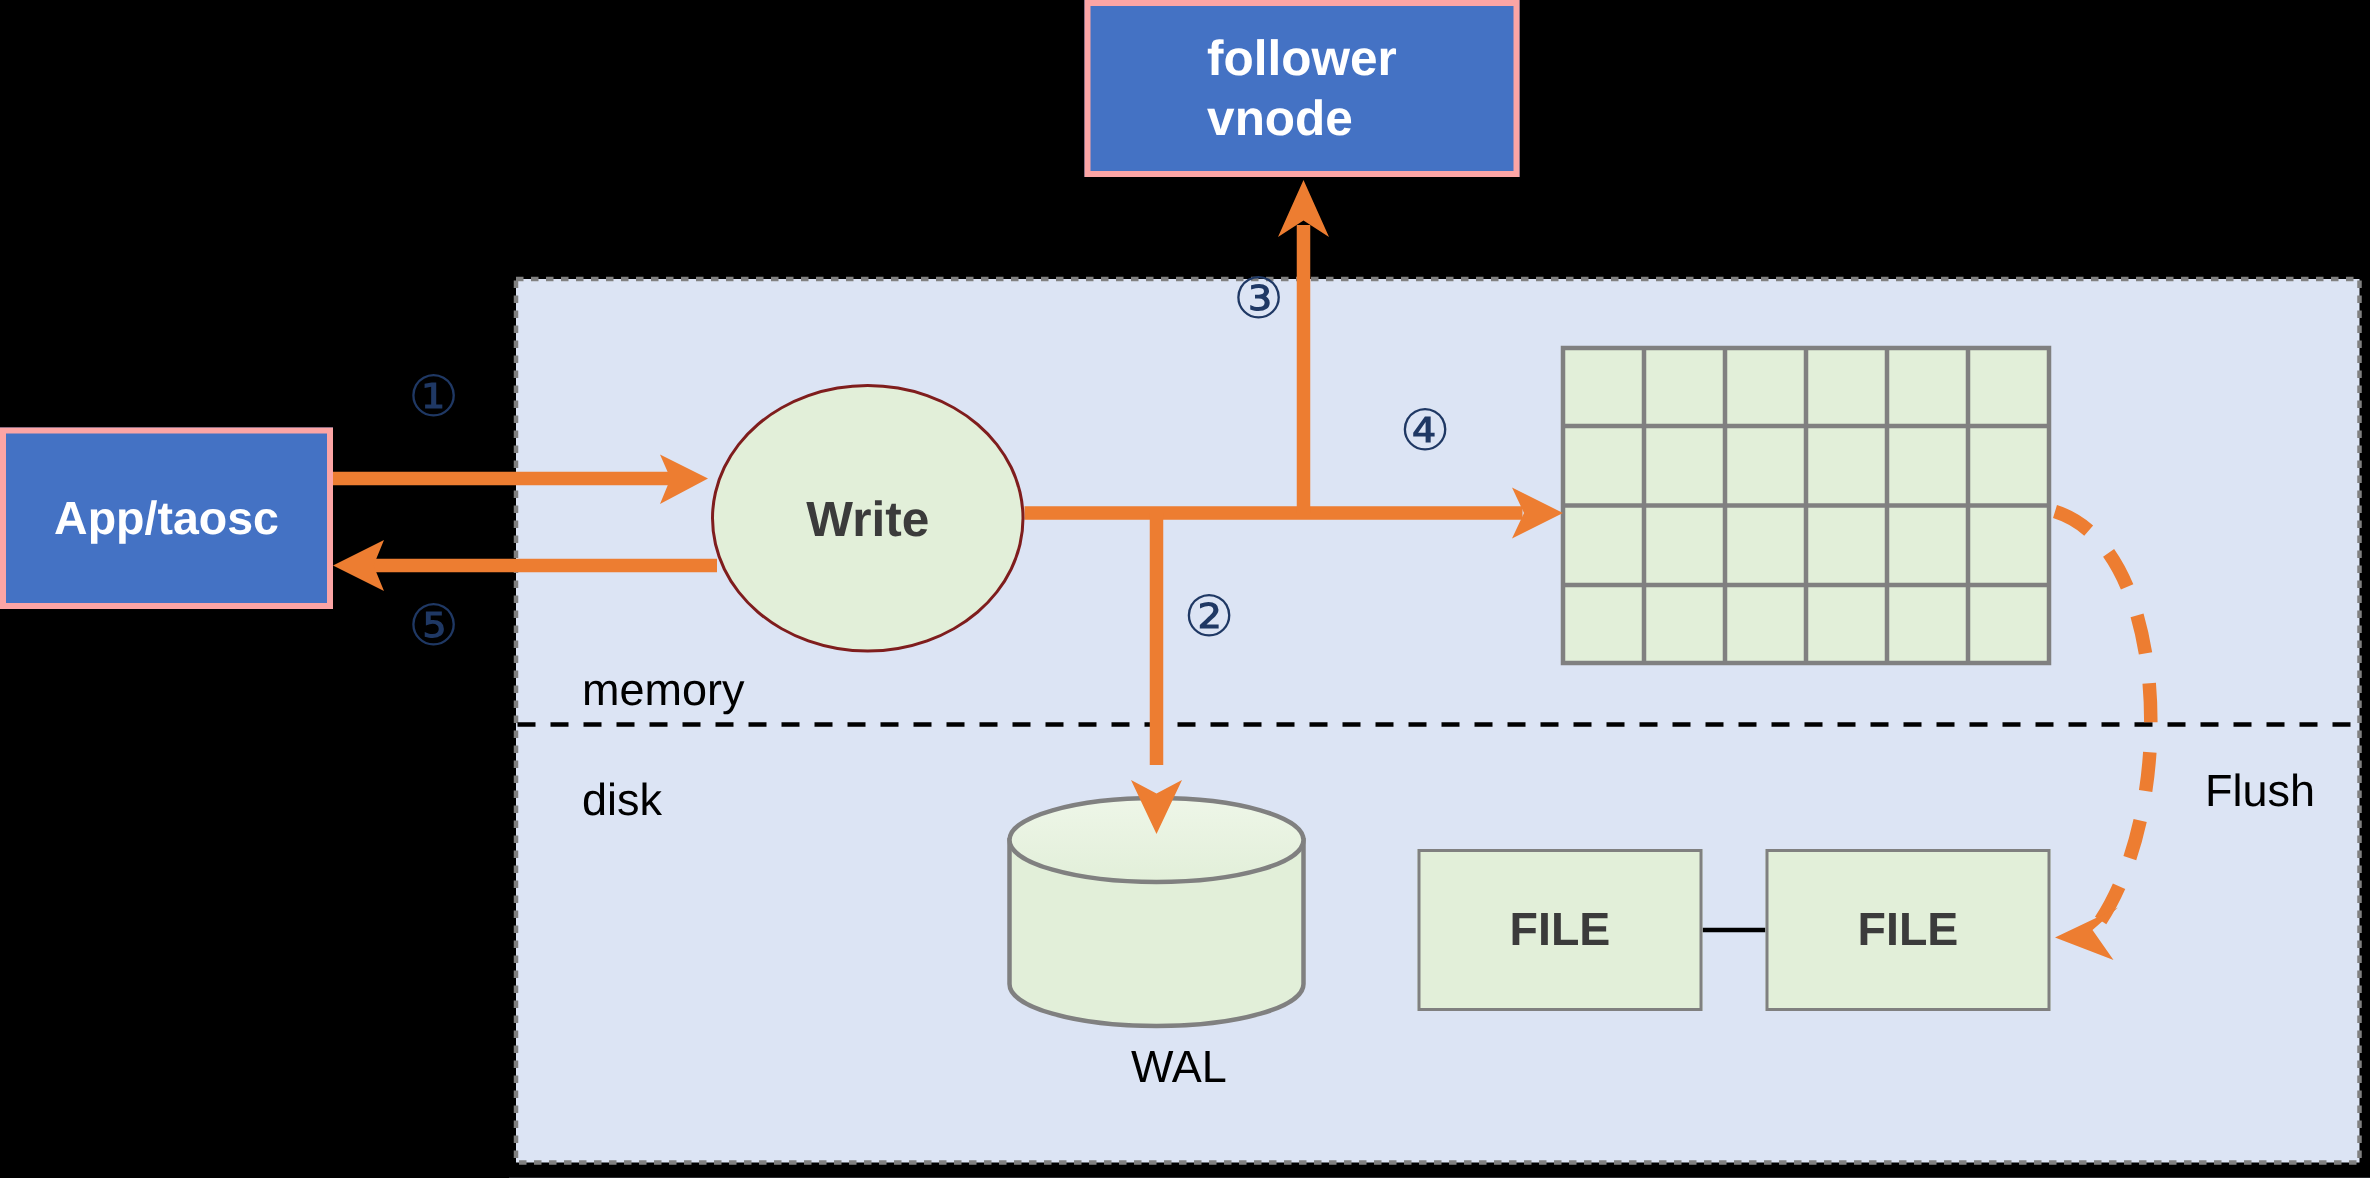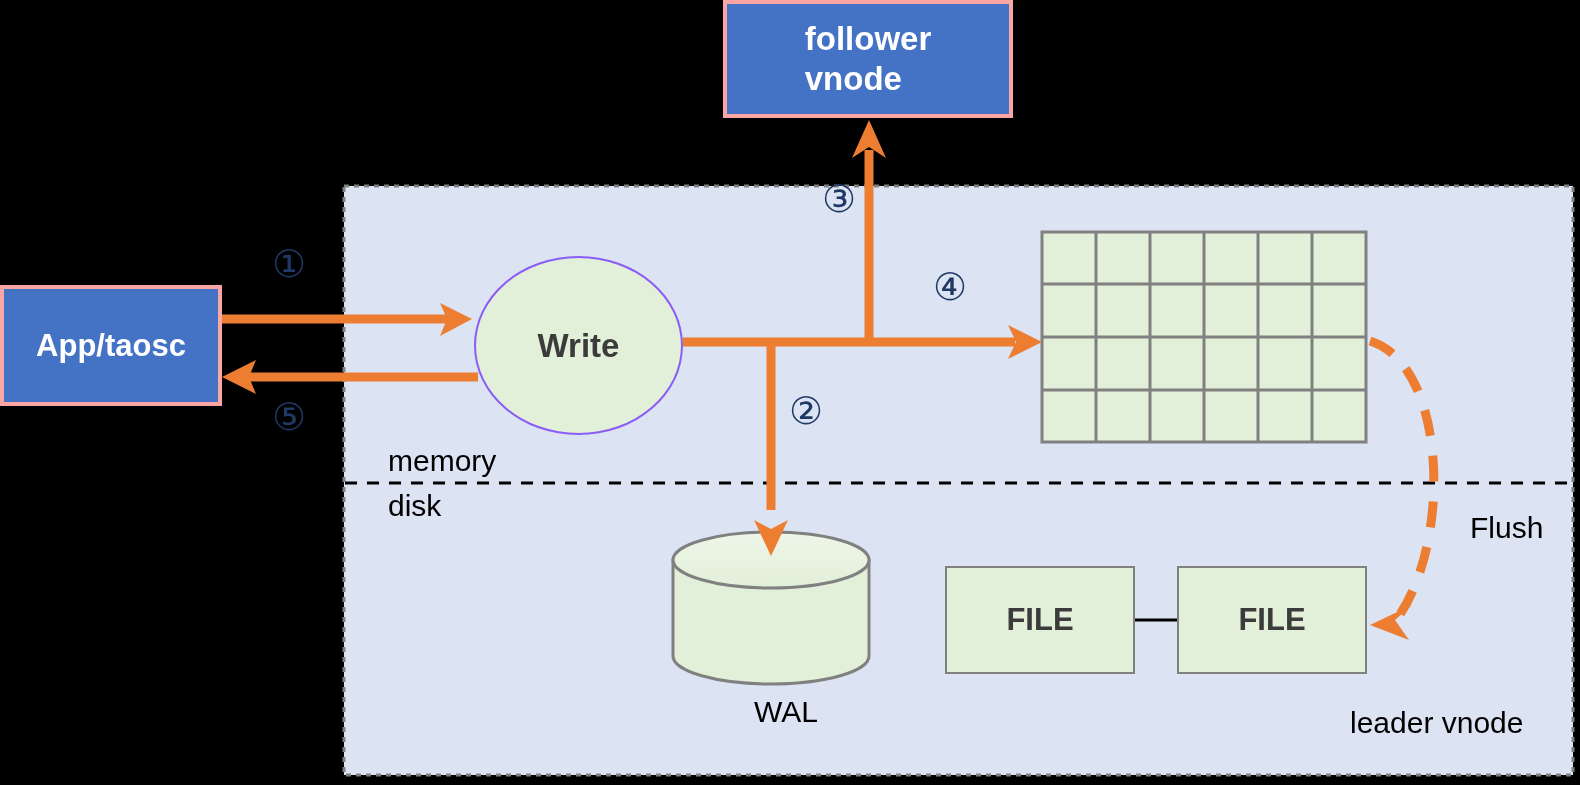--- a/index.html
+++ b/index.html
@@ -69,21 +69,21 @@
   #file-box-1 { left: 945px; top: 566px; width: 190px; height: 108px; }
   #file-box-2 { left: 1177px; top: 566px; width: 190px; height: 108px; }
 
   #write-ellipse {
     position: absolute;
     left: 474px;
     top: 256px;
     width: 209px;
     height: 179px;
     background: #E2EFD9;
-    border: 2px solid #8b5cf6;
+    border: 2px solid #7f1d1d;
     border-radius: 50%;
     box-sizing: border-box;
     display: flex;
     align-items: center;
     justify-content: center;
     color: #3B3B3B;
     font-weight: bold;
     font-size: 33px;
     font-family: "Liberation Sans", sans-serif;
   }
@@ -91,21 +91,21 @@
   
   .plain-label {
     position: absolute;
     color: #000000;
     font-size: 30px;
     font-family: "Liberation Sans", sans-serif;
     white-space: nowrap;
     margin-left: 23px;
   }
   #label-memory { left: 365px; top: 444px; }
-  #label-disk   { left: 365px; top: 489px; text-align: center; }
+  #label-disk   { left: 365px; top: 517px; text-align: center; }
   #label-wal    { left: 731px; top: 695px; }
   #label-flush  { left: 1447px; top: 511px; }
   #label-leader { left: 1327px; top: 706px; }
 
   
   .step-circle {
     position: absolute;
     color: #1F3864;
     font-size: 38px;
     line-height: 1;
@@ -208,21 +208,20 @@
   </div>
 
   <div class="green-box" id="file-box-2">
     <span>FILE</span>
   </div>
 
   <div class="plain-label" id="label-memory">memory</div>
   <div class="plain-label" id="label-disk">disk</div>
   <div class="plain-label" id="label-wal">WAL</div>
   <div class="plain-label" id="label-flush">Flush</div>
-  <div class="plain-label" id="label-leader">leader vnode</div>
 
   <div class="step-circle" id="step-1">①</div>
   <div class="step-circle" id="step-2">②</div>
   <div class="step-circle" id="step-3">③</div>
   <div class="step-circle" id="step-4">④</div>
   <div class="step-circle" id="step-5">⑤</div>
 
 </div>
 
 </body></html>

